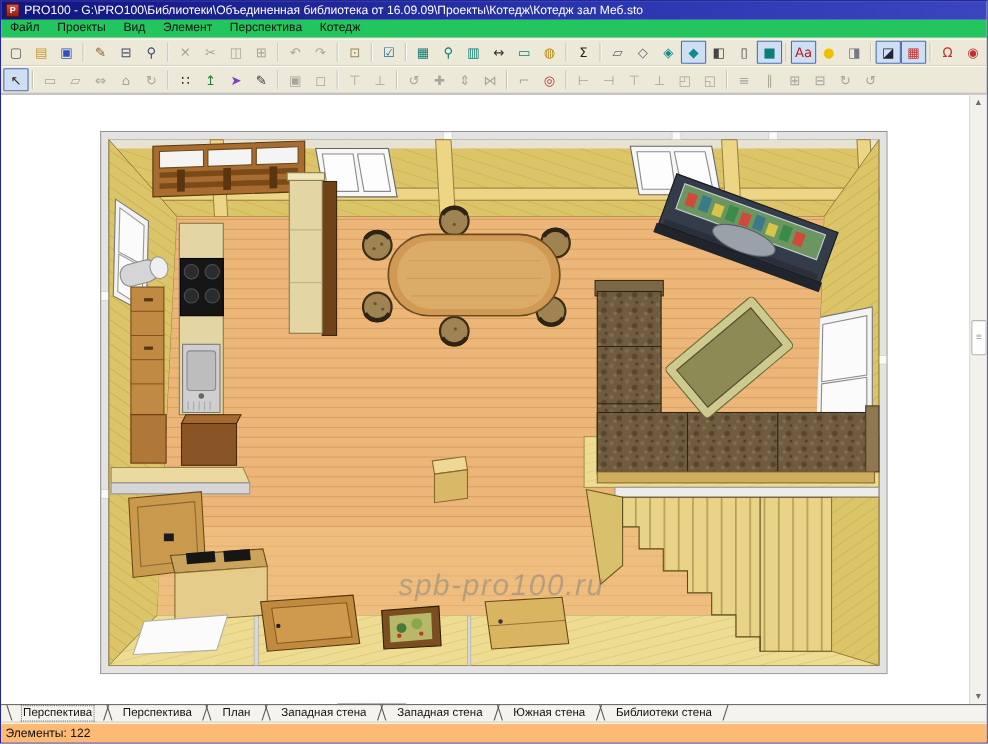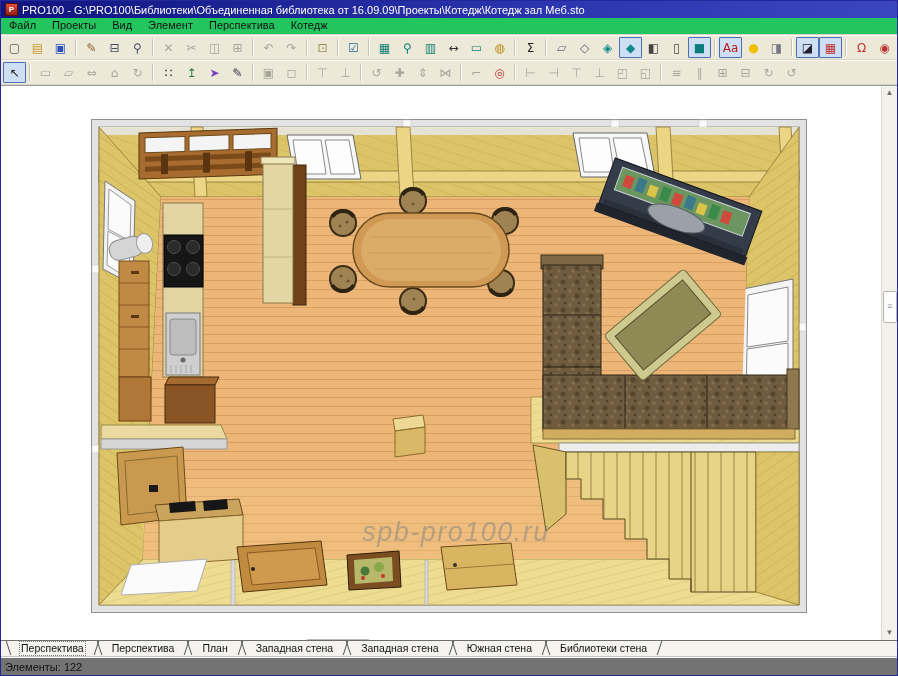--- a/index.html
+++ b/index.html
@@ -30,21 +30,21 @@
   
   .tabbar{height:15px;background:#f4f3ee;border-top:1px solid #6e6e6e;display:flex;align-items:stretch;padding-left:6px;font-size:10.5px;flex:0 0 auto;}
   .tab{position:relative;padding:0 10px;margin:0 3px;display:flex;align-items:center;cursor:default;color:#111;}
   .tab:before,.tab:after{content:"";position:absolute;top:0;bottom:1px;width:9px;}
   .tab:before{left:-2px;border-left:1px solid #555;transform:skewX(18deg);}
   .tab:after{right:-2px;border-right:1px solid #555;transform:skewX(-18deg);}
   .tab .tlabel{border-bottom:1px solid transparent;padding:0 1px;}
   .tab.active .tlabel{outline:1px dotted #777;}
   .tabbar{border-bottom:1px solid #c9c7bd;}
   
-  .statusbar{height:17px;background:#737373;border-top:1px solid #fff;display:flex;align-items:center;font-size:11px;color:#111;padding-left:4px;flex:0 0 auto;}
+  .statusbar{height:17px;background:#fdba74;border-top:1px solid #fff;display:flex;align-items:center;font-size:11px;color:#111;padding-left:4px;flex:0 0 auto;}
 </style>
 </head>
 <body>
 
 <div class="window">
 
   <div class="titlebar">
     <span class="appicon">P</span>
     <span class="titletext">PRO100 - G:\PRO100\Библиотеки\Объединенная библиотека от 16.09.09\Проекты\Котедж\Котедж зал Меб.sto</span>
   </div>

